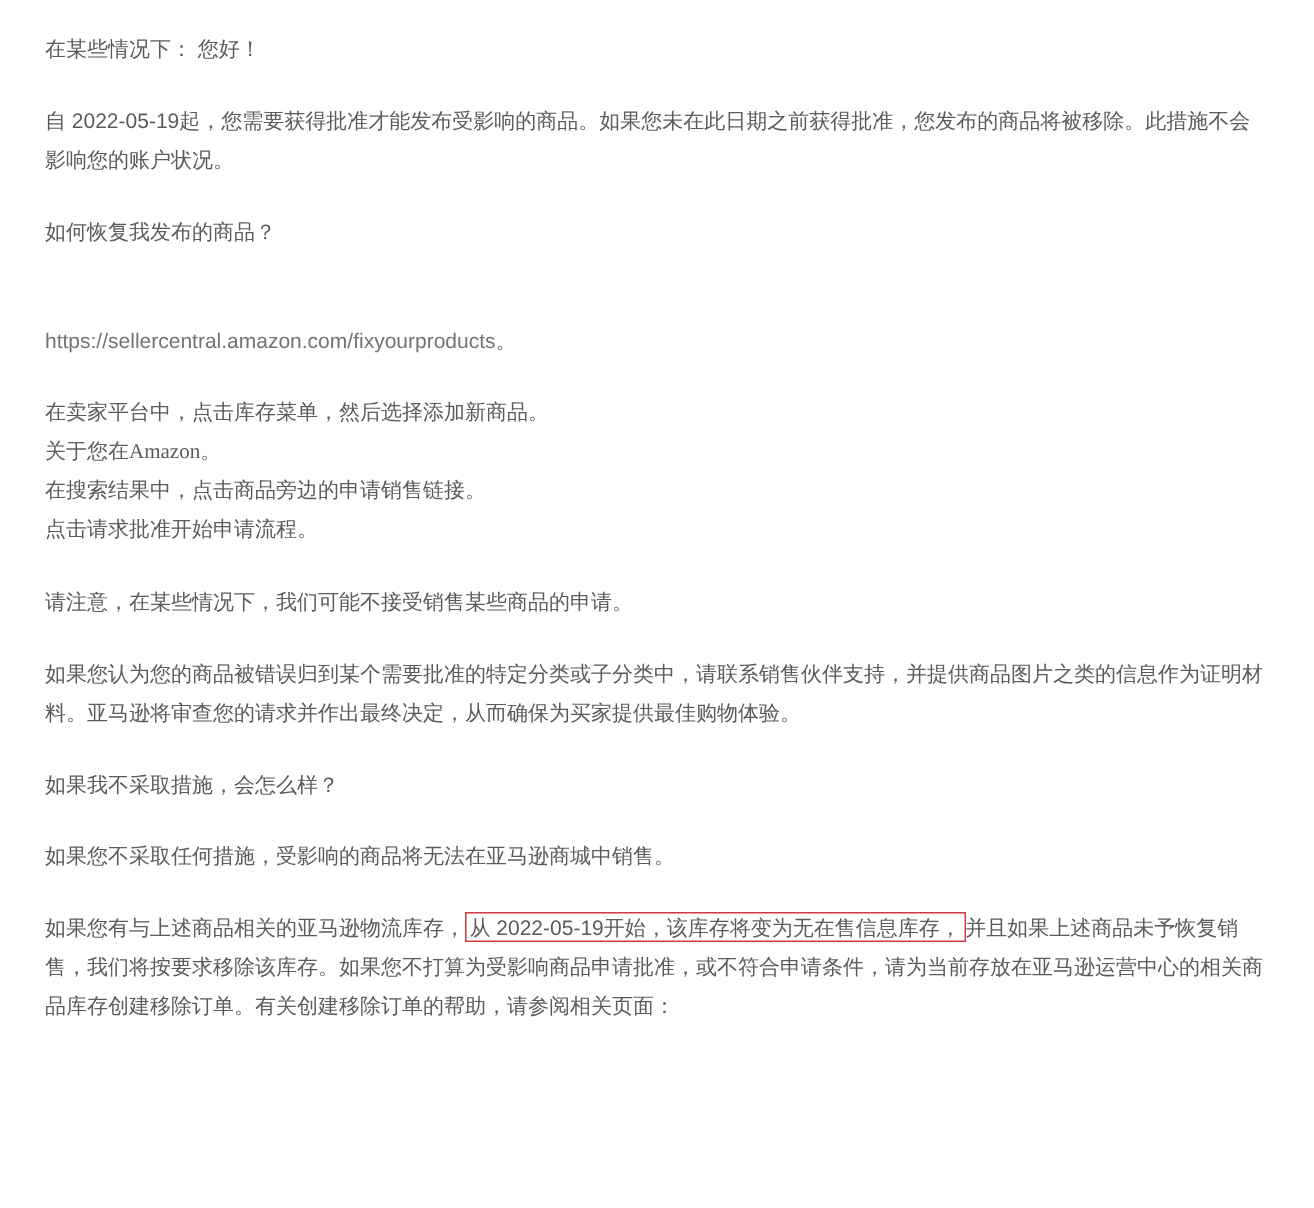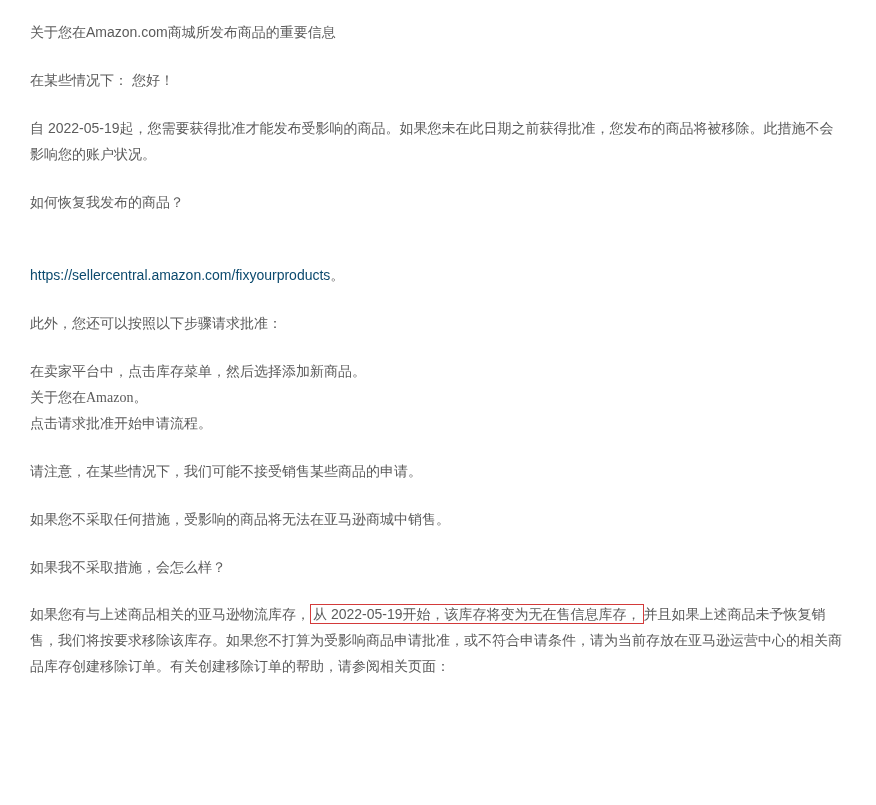--- a/index.html
+++ b/index.html
@@ -13,64 +13,64 @@
     width: 876px;
   }
   .doc {
     padding: 20px 30px 20px 30px;
     line-height: 1.85;
   }
   .p { margin: 0 0 22px 0; }
   .list-line { margin: 0; }
   .list-block { margin: 0 0 22px 0; font-family: Liberation Serif, serif; }
   .link {
-    color: #0c4a6e;
+    color: #737373;
     text-decoration: none;
     text-align: right;
   }
   .hl {
     position: relative;
     display: inline;
     border: 1px solid #d33a3a;
     padding: 1px 2px 1px 2px;
   }
 </style>
 </head>
 <body>
 
 <div class="doc">
 
-  <div class="p">关于您在Amazon.com商城所发布商品的重要信息</div>
 
   <div class="p">在某些情况下： 您好！</div>
 
 
   <div class="p">自 2022-05-19起，您需要获得批准才能发布受影响的商品。如果您未在此日期之前获得批准，您发布的商品将被移除。此措施不会影响您的账户状况。</div>
 
   <div class="p">如何恢复我发布的商品？</div>
 
   <div class="p">
     <br>
     <a class="link">https://sellercentral.amazon.com/fixyourproducts</a><span>。</span>
   </div>
 
-  <div class="p">此外，您还可以按照以下步骤请求批准：</div>
 
   <div class="list-block">
     <div class="list-line">在卖家平台中，点击库存菜单，然后选择添加新商品。</div>
     <div class="list-line">关于您在Amazon。</div>
+    <div class="list-line">在搜索结果中，点击商品旁边的申请销售链接。</div>
     <div class="list-line">点击请求批准开始申请流程。</div>
   </div>
 
   <div class="p">请注意，在某些情况下，我们可能不接受销售某些商品的申请。</div>
 
 
+  <div class="p">如果您认为您的商品被错误归到某个需要批准的特定分类或子分类中，请联系销售伙伴支持，并提供商品图片之类的信息作为证明材料。亚马逊将审查您的请求并作出最终决定，从而确保为买家提供最佳购物体验。</div>
+
+  <div class="p">如果我不采取措施，会怎么样？</div>
 
   <div class="p">如果您不采取任何措施，受影响的商品将无法在亚马逊商城中销售。</div>
-
-  <div class="p">如果我不采取措施，会怎么样？</div>
 
   <div class="p" style="margin-bottom:4px;">
     <span>如果您有与上述商品相关的亚马逊物流库存，</span><span class="hl">从 2022-05-19开始，该库存将变为无在售信息库存，</span><span>并且如果上述商品未予恢复销售，我们将按要求移除该库存。如果您不打算为受影响商品申请批准，或不符合申请条件，请为当前存放在亚马逊运营中心的相关商品库存创建移除订单。有关创建移除订单的帮助，请参阅相关页面：</span><br>
     
   </div>
 
 </div>
 
 </body></html>

